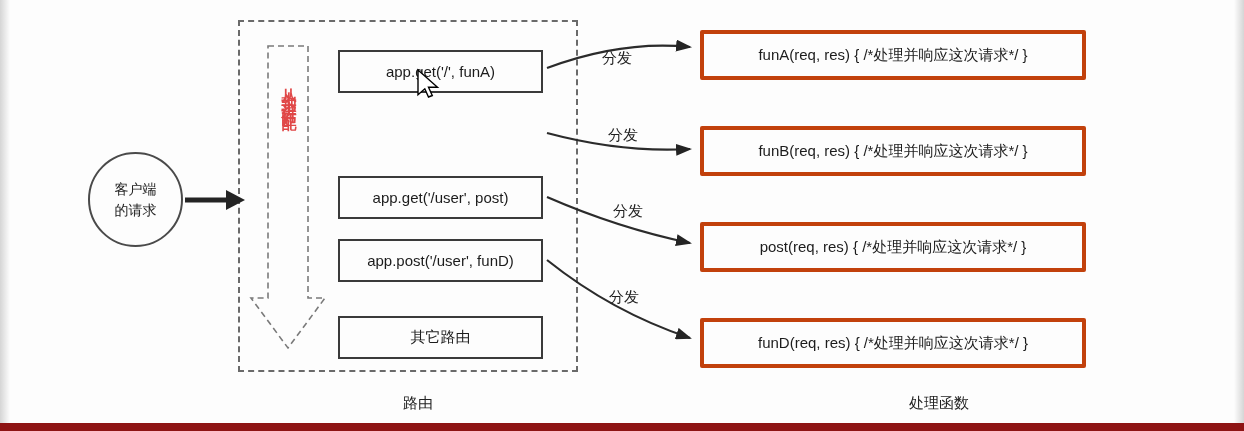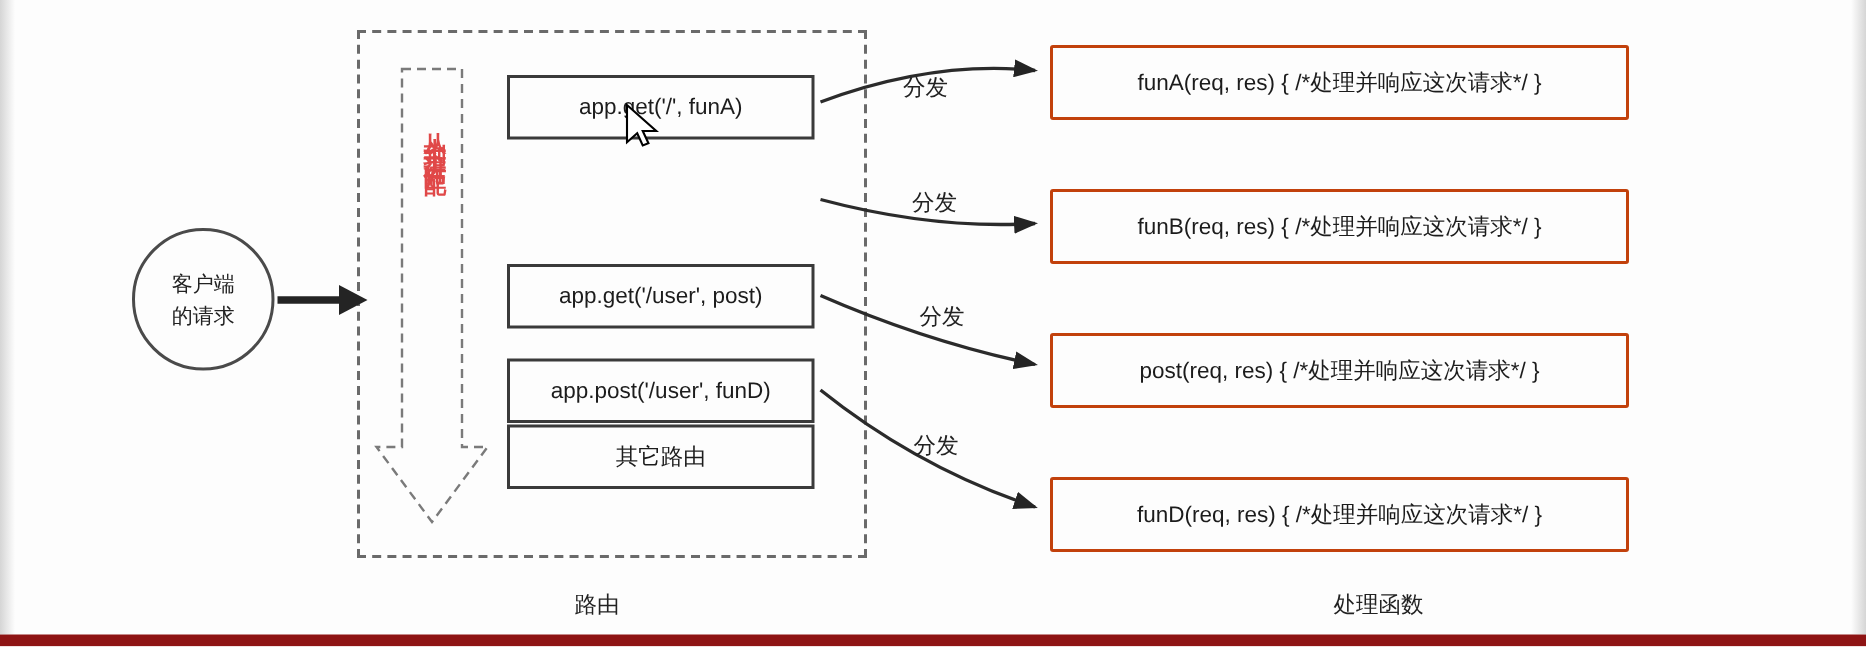--- a/index.html
+++ b/index.html
@@ -25,28 +25,28 @@
     writing-mode:vertical-lr;text-orientation:upright;
     color:#e04848;font-size:15px;font-weight:bold;letter-spacing:4px;
   }
   .route-box{
     position:absolute;left:338px;width:205px;height:43px;box-sizing:border-box;
     border:2px solid #3a3a3a;background:#fdfdfd;
     display:flex;align-items:center;justify-content:center;font-size:15px;color:#1c1c1c;
   }
   .handler-box{
     position:absolute;left:700px;width:386px;height:50px;box-sizing:border-box;
-    border:2px solid #c2410c;border-radius:2px;background:#fdfdfd;
+    border:4px solid #c2410c;border-radius:2px;background:#fdfdfd;
     display:flex;align-items:center;justify-content:center;font-size:15px;color:#1c1c1c;
   }
   .dispatch-label{
     position:absolute;font-size:15px;color:#222;z-index:6;width:40px;text-align:center;
   }
   .caption{
-    position:absolute;top:394px;font-size:15px;color:#222;text-align:left;
+    position:absolute;top:394px;font-size:15px;color:#222;text-align:right;
   }
   .bottom-bar{
     position:absolute;left:0;bottom:0;width:1244px;height:8px;background:#8e1414;
   }
   .vignette{position:absolute;top:0;bottom:8px;width:10px;z-index:7;}
   .vignette.left{left:0;background:linear-gradient(to right,rgba(110,110,110,.28),rgba(110,110,110,0));}
   .vignette.right{right:0;background:linear-gradient(to left,rgba(110,110,110,.28),rgba(110,110,110,0));}
 </style>
 </head>
 <body>
@@ -85,21 +85,21 @@
 
   <div class="route-box" style="top:50px">
       <span>app.get('/', funA)</span>
     </div>
   <div class="route-box" style="top:176px">
       <span>app.get('/user', post)</span>
     </div>
   <div class="route-box" style="top:239px">
       <span>app.post('/user', funD)</span>
     </div>
-  <div class="route-box" style="top:283px">
+  <div class="route-box" style="top:316px">
       <span>其它路由</span>
     </div>
 
   <div class="handler-box" style="top:30px">
       <span>funA(req, res) { /*处理并响应这次请求*/ }</span>
     </div>
   <div class="handler-box" style="top:126px">
       <span>funB(req, res) { /*处理并响应这次请求*/ }</span>
     </div>
   <div class="handler-box" style="top:222px">

